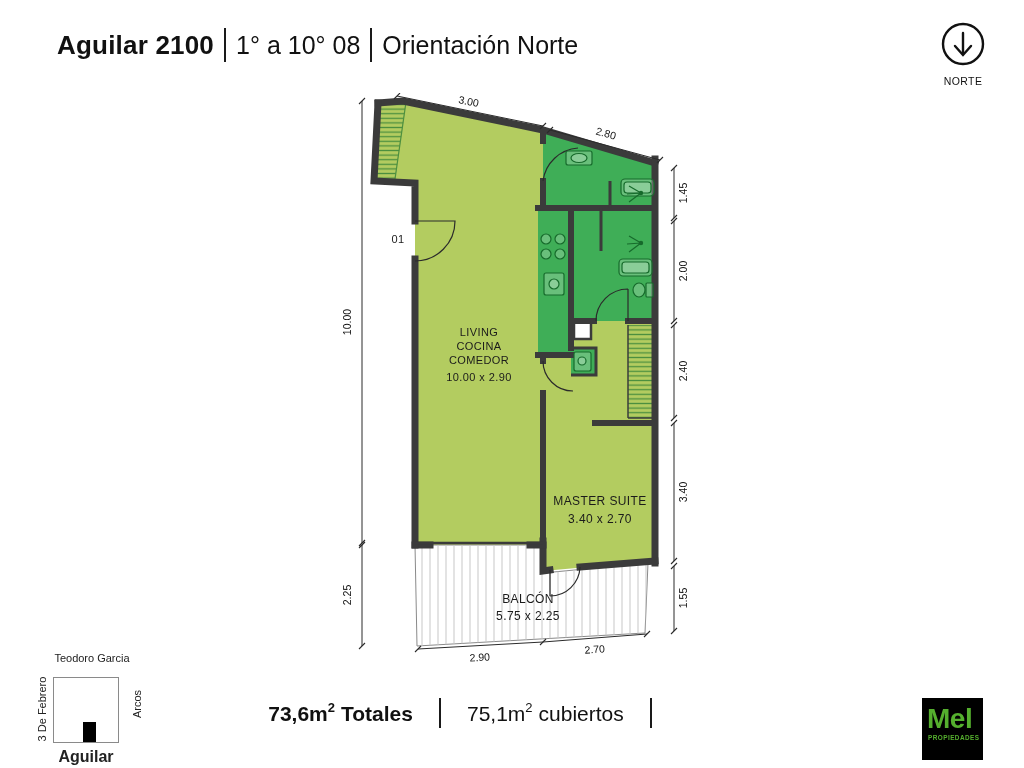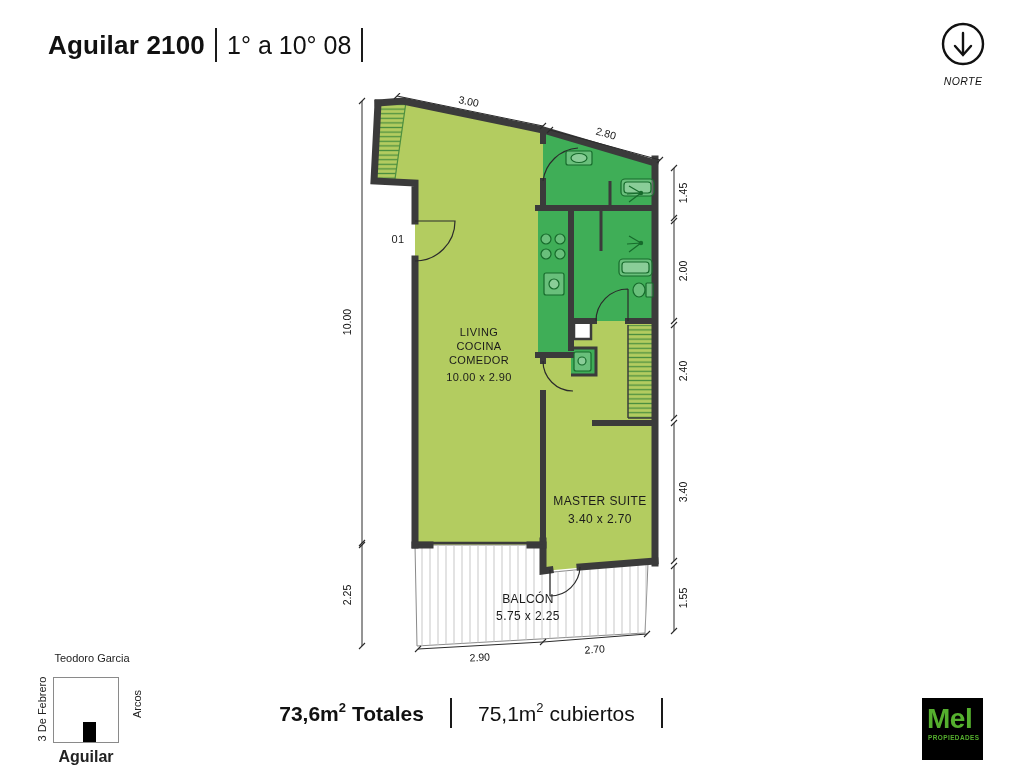--- a/index.html
+++ b/index.html
@@ -1,28 +1,28 @@
 <!DOCTYPE html>
 <html><head>
 <meta charset="utf-8">
 <style>
   * { margin:0; padding:0; box-sizing:border-box; }
   html,body { width:1024px; height:768px; background:#ffffff; overflow:hidden;
               font-family:"Liberation Sans", sans-serif; color:#111; position:relative; }
   .abs { position:absolute; }
 
   
-  .header { left:48px; top:28px; display:flex; align-items:center; gap:10px; }
+  .header { left:57px; top:28px; display:flex; align-items:center; gap:10px; }
   .h-title { font-size:26px; font-weight:bold; letter-spacing:.2px; }
   .h-sub   { font-size:25px; font-weight:normal; }
   .h-div   { width:2px; height:34px; background:#1a1a1a; }
 
   
   .north-wrap { left:930px; top:14px; width:66px; text-align:center; }
-  .north-label { font-size:10.5px; letter-spacing:.4px; margin-top:1px;font-style:italic; }
+  .north-label { font-size:10.5px; letter-spacing:.4px; margin-top:1px; }
 
   
   .plan { left:338px; top:93px; }
   .rlbl { font-size:11px; letter-spacing:.4px; fill:#1b1b1b; }
   .rlbl-big { font-size:12px; letter-spacing:.4px; fill:#1b1b1b; }
   .dim { font-size:10.5px; fill:#111; }
 
   
   .map { left:28px; top:648px; width:150px; height:120px; font-size:11px; color:#222; }
   .map-title { position:absolute; left:0; top:4px; width:128px; text-align:center; }
@@ -31,21 +31,21 @@
   .map-marker { position:absolute; left:55px; top:74px; width:13px; height:20px; background:#000; }
   .map-left  { position:absolute; left:-26px; top:55px; width:80px; text-align:center;
                transform:rotate(-90deg); }
   .map-right { position:absolute; left:69px;  top:50px; width:80px; text-align:center;
                transform:rotate(-90deg); }
   .map-bottom{ position:absolute; left:0; top:100px; width:116px; text-align:center;
                font-weight:bold; font-size:16px; }
 
   
   .totals { left:0; top:698px; width:920px; display:flex; justify-content:center;
-            align-items:center; gap:26px; font-size:21px;margin-left:11px; }
+            align-items:center; gap:26px; font-size:21px; }
   .t-group { display:flex; align-items:baseline; gap:6px; }
   .t-bold { font-weight:bold; }
   .t-div { width:2px; height:30px; background:#1a1a1a; align-self:center; }
   sup.t-sup { font-size:13px; position:relative; top:-1px; }
 
   
   .logo { left:922px; top:698px; width:61px; height:62px; background:#000000;
           overflow:hidden; }
   .logo-name { color:#55b02e; font-weight:bold; font-size:28px; line-height:30px;
                margin:6px 0 0 5px; letter-spacing:-.5px; }
@@ -53,20 +53,21 @@
                font-weight:bold; }
 </style>
 </head>
 <body>
 
 <div class="abs header">
   <span class="h-title">Aguilar 2100</span>
   <span class="h-div"></span>
   <span class="h-sub">1° a 10° 08</span>
   <span class="h-div"></span>
+  <span class="h-sub">Orientación Norte</span>
 </div>
 
 <div class="abs north-wrap">
   <svg width="66" height="56" viewBox="0 0 66 56">
     <circle cx="33" cy="30" r="20" fill="none" stroke="#111" stroke-width="2.4"></circle>
     <g stroke="#111" stroke-width="2.4" fill="none" stroke-linecap="round">
       <path d="M33 19 L33 40"></path>
       <path d="M25 32 L33 41 L41 32"></path>
     </g>
   </svg>

